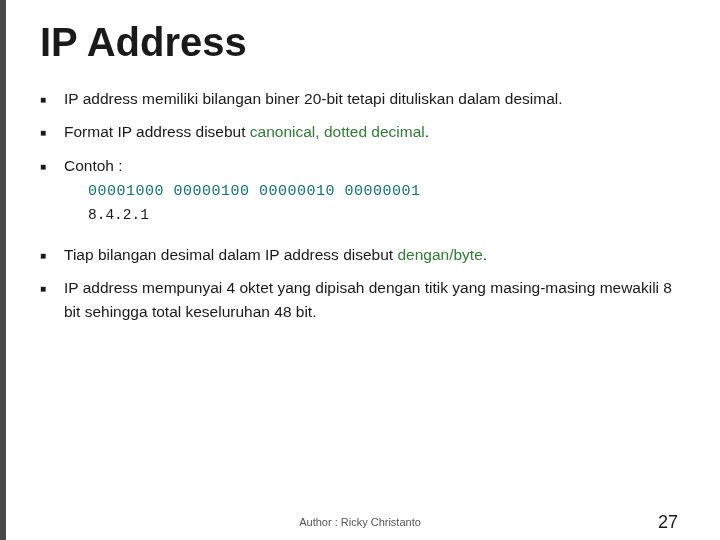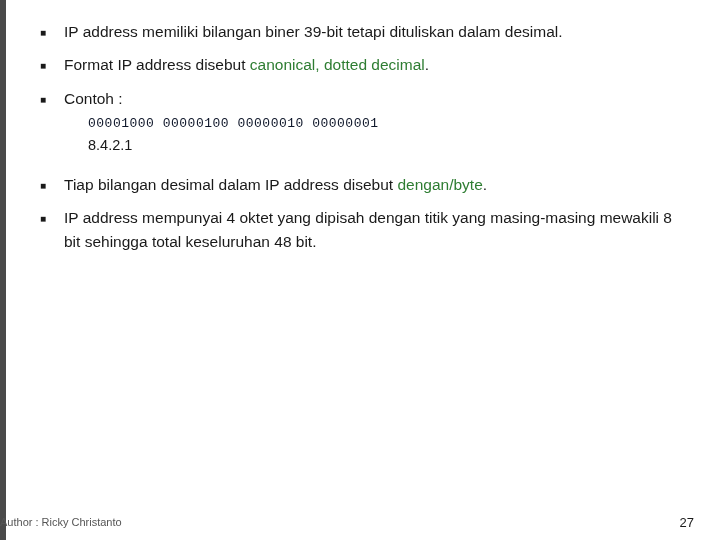--- a/index.html
+++ b/index.html
@@ -67,77 +67,79 @@
       flex: 1;
     }
 
     .green-text {
       color: #2e7d32;
       text-align: center;
     }
 
     .monospace-block {
       font-family: 'Courier New', monospace;
-      font-size: 13px;
-      color: #0f172a;
+      font-size: 15px;
+      color: #0f766e;
       margin-top: 4px;
       margin-bottom: 2px;
       letter-spacing: 0.5px;
     }
 
     .ip-numbers {
       font-size: 14.5px;
       color: #1a1a1a;
       margin-bottom: 4px;
-      font-family: Liberation Sans, sans-serif;
+      font-family: Liberation Mono, monospace;
     }
 
     .footer {
       position: absolute;
       bottom: 12px;
       left: 0;
       right: 0;
       display: flex;
       justify-content: center;
       align-items: center;
     }
 
     .footer-author {
       font-size: 11px;
       color: #555;
+      text-align: center;
       flex: 1;
     }
 
     .footer-page {
-      font-size: 13px;
+      font-size: 18px;
       color: #1a1a1a;
       position: absolute;
-      right: 26px;
+      right: 42px;
     }
 
     .contoh-block {
       margin-left: 24px;
       margin-top: 2px;
       margin-bottom: 6px;
     }
   </style>
 </head>
 <body>
 
 <div class="slide">
   <div class="left-border"></div>
 
+  <h1 class="title">IP Address</h1>
 
   <div class="content">
     <ul class="bullet-list">
 
       <li>
         <span class="bullet">■</span>
         <span class="bullet-text">
-          IP address memiliki bilangan biner 39-bit tetapi dituliskan dalam desimal.
+          IP address memiliki bilangan biner 20-bit tetapi dituliskan dalam desimal.
         </span>
       </li>
 
       <li>
         <span class="bullet">■</span>
         <span class="bullet-text">
           Format IP address disebut <span class="green-text">canonical, dotted decimal</span>.
         </span>
       </li>
 

